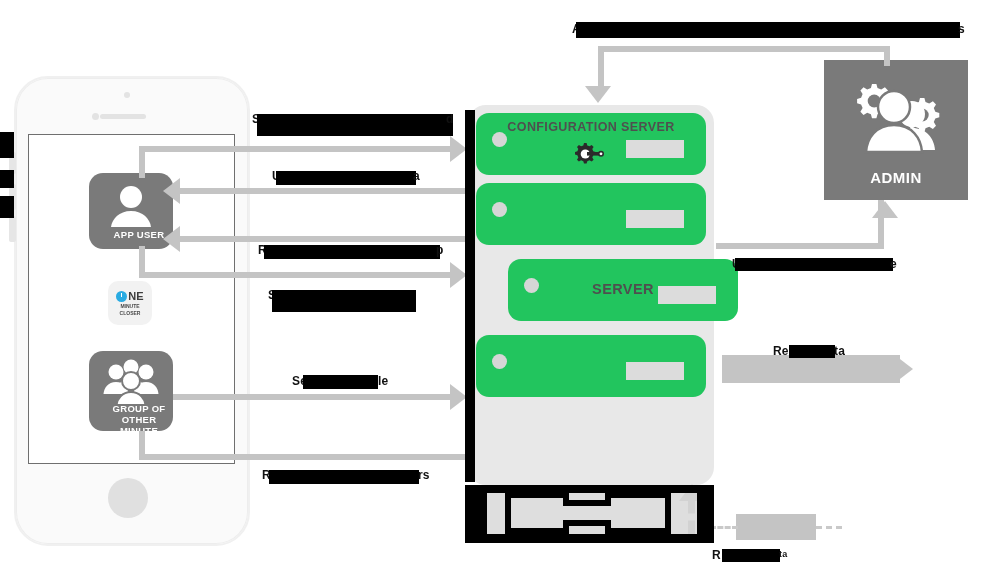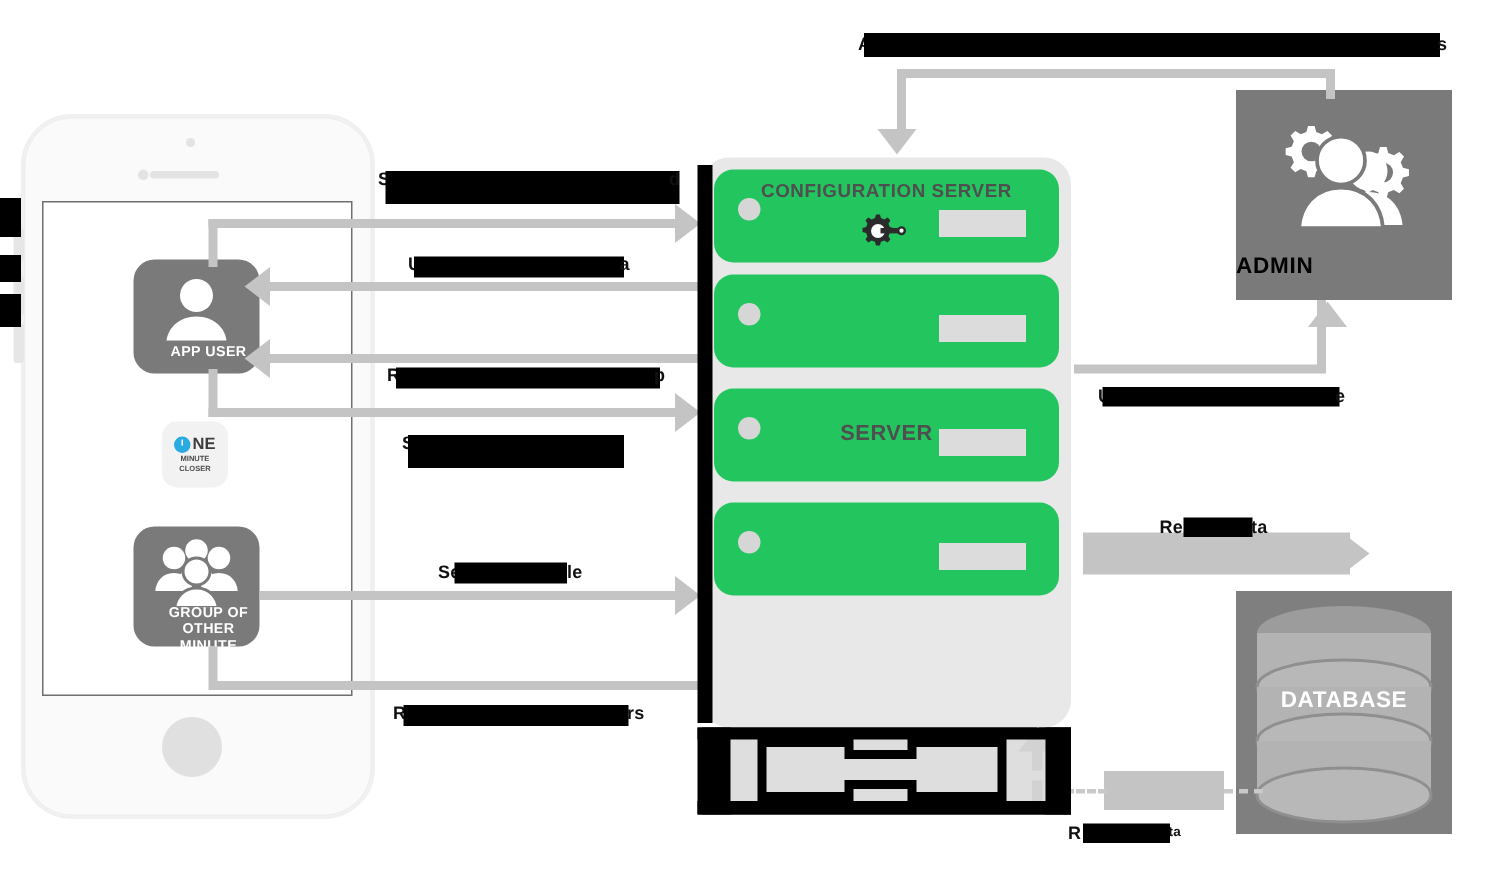--- a/index.html
+++ b/index.html
@@ -85,22 +85,22 @@
   .group-users { left: 89px; top: 351px; width: 84px; height: 80px; }
 
   .admin-tile {
     left: 824px; top: 60px;
     width: 144px; height: 140px;
     background: #7a7a7a;
   }
   .admin-label {
     position: absolute;
     left: 0; right: 0; bottom: 14px;
-    text-align: left;
-    color: #000000;
+    text-align: center;
+    color: #ffffff;
     font-size: 15px;
     font-weight: bold;
     letter-spacing: .5px;
   }
 
   
   .logo-tile {
     left: 108px; top: 281px;
     width: 44px; height: 44px;
     background: #f2f2f2;
@@ -314,21 +314,21 @@
         <circle cx="29" cy="14.8" r="1.4" fill="#ffffff"></circle>
       </svg>
     </div>
 
     <div class="rack-slot" style="top:78px;">
       <div class="slot-dot"></div>
       <div class="slot-title"></div>
       <div class="slot-bar"></div>
     </div>
 
-    <div class="rack-slot" style="top:154px;">
+    <div class="rack-slot" style="top:154px;margin-left:32px;">
       <div class="slot-dot"></div>
       <div class="slot-title" style="top:22px;font-size:14.5px;">SERVER</div>
       <div class="slot-bar"></div>
     </div>
 
     <div class="rack-slot" style="top:230px;">
       <div class="slot-dot"></div>
       <div class="slot-title"></div>
       <div class="slot-bar"></div>
     </div>
@@ -351,32 +351,20 @@
       <path d="M96 28 l4.4 0 1.1 4 3.7 1.5 3.7-2.2 3.1 3.1 -2.2 3.7 1.5 3.7 4 1.1 0 4.4 -4 1.1 -1.5 3.7 2.2 3.7 -3.1 3.1 -3.7-2.2 -3.7 1.5 -1.1 4 -4.4 0 -1.1-4 -3.7-1.5 -3.7 2.2 -3.1-3.1 2.2-3.7 -1.5-3.7 -4-1.1 0-4.4 4-1.1 1.5-3.7 -2.2-3.7 3.1-3.1 3.7 2.2 3.7-1.5 Z" fill="#ffffff"></path>
       <circle cx="98.2" cy="45" r="6.5" fill="#7a7a7a"></circle>
       <circle cx="88" cy="44" r="13" fill="#ffffff"></circle>
       <path d="M88 58 C74 58 66 68 65 80 L111 80 C110 68 102 58 88 58 Z" fill="#ffffff"></path>
       <circle cx="70" cy="37" r="16" fill="#ffffff" stroke="#7a7a7a" stroke-width="2.5"></circle>
       <path d="M70 55 C52 55 43 68 42 82 L98 82 C97 68 88 55 70 55 Z" fill="#ffffff" stroke="#7a7a7a" stroke-width="2.5"></path>
     </svg>
     <div class="admin-label">ADMIN</div>
   </div>
 
-  <div class="abs db-tile">
-    <svg width="144" height="162" viewBox="0 0 144 162" style="position:absolute;left:0;top:0;">
-      <ellipse cx="72" cy="28" rx="58" ry="18" fill="#9c9c9c"></ellipse>
-      <rect x="14" y="28" width="116" height="36" fill="#b3b3b3"></rect>
-      <ellipse cx="72" cy="64" rx="58" ry="18" fill="#b8b8b8" stroke="#8f8f8f" stroke-width="2"></ellipse>
-      <rect x="14" y="64" width="116" height="36" fill="#b3b3b3"></rect>
-      <ellipse cx="72" cy="100" rx="58" ry="18" fill="#b8b8b8" stroke="#8f8f8f" stroke-width="2"></ellipse>
-      <rect x="14" y="100" width="116" height="36" fill="#b3b3b3"></rect>
-      <ellipse cx="72" cy="136" rx="58" ry="18" fill="#b8b8b8" stroke="#8f8f8f" stroke-width="2"></ellipse>
-    </svg>
-    <div class="db-label">DATABASE</div>
-  </div>
 
   <div class="abs vline" style="left:139px;top:146px;height:32px;"></div>
   <div class="abs hline" style="left:139px;top:146px;width:318px;"></div>
   <div class="abs arrow-r" style="left:450px;top:136px;"></div>
 
   <div class="abs hline" style="left:178px;top:188px;width:290px;"></div>
   <div class="abs arrow-l" style="left:163px;top:178px;"></div>
 
   <div class="abs hline" style="left:178px;top:236px;width:290px;"></div>
   <div class="abs arrow-l" style="left:163px;top:226px;"></div>

